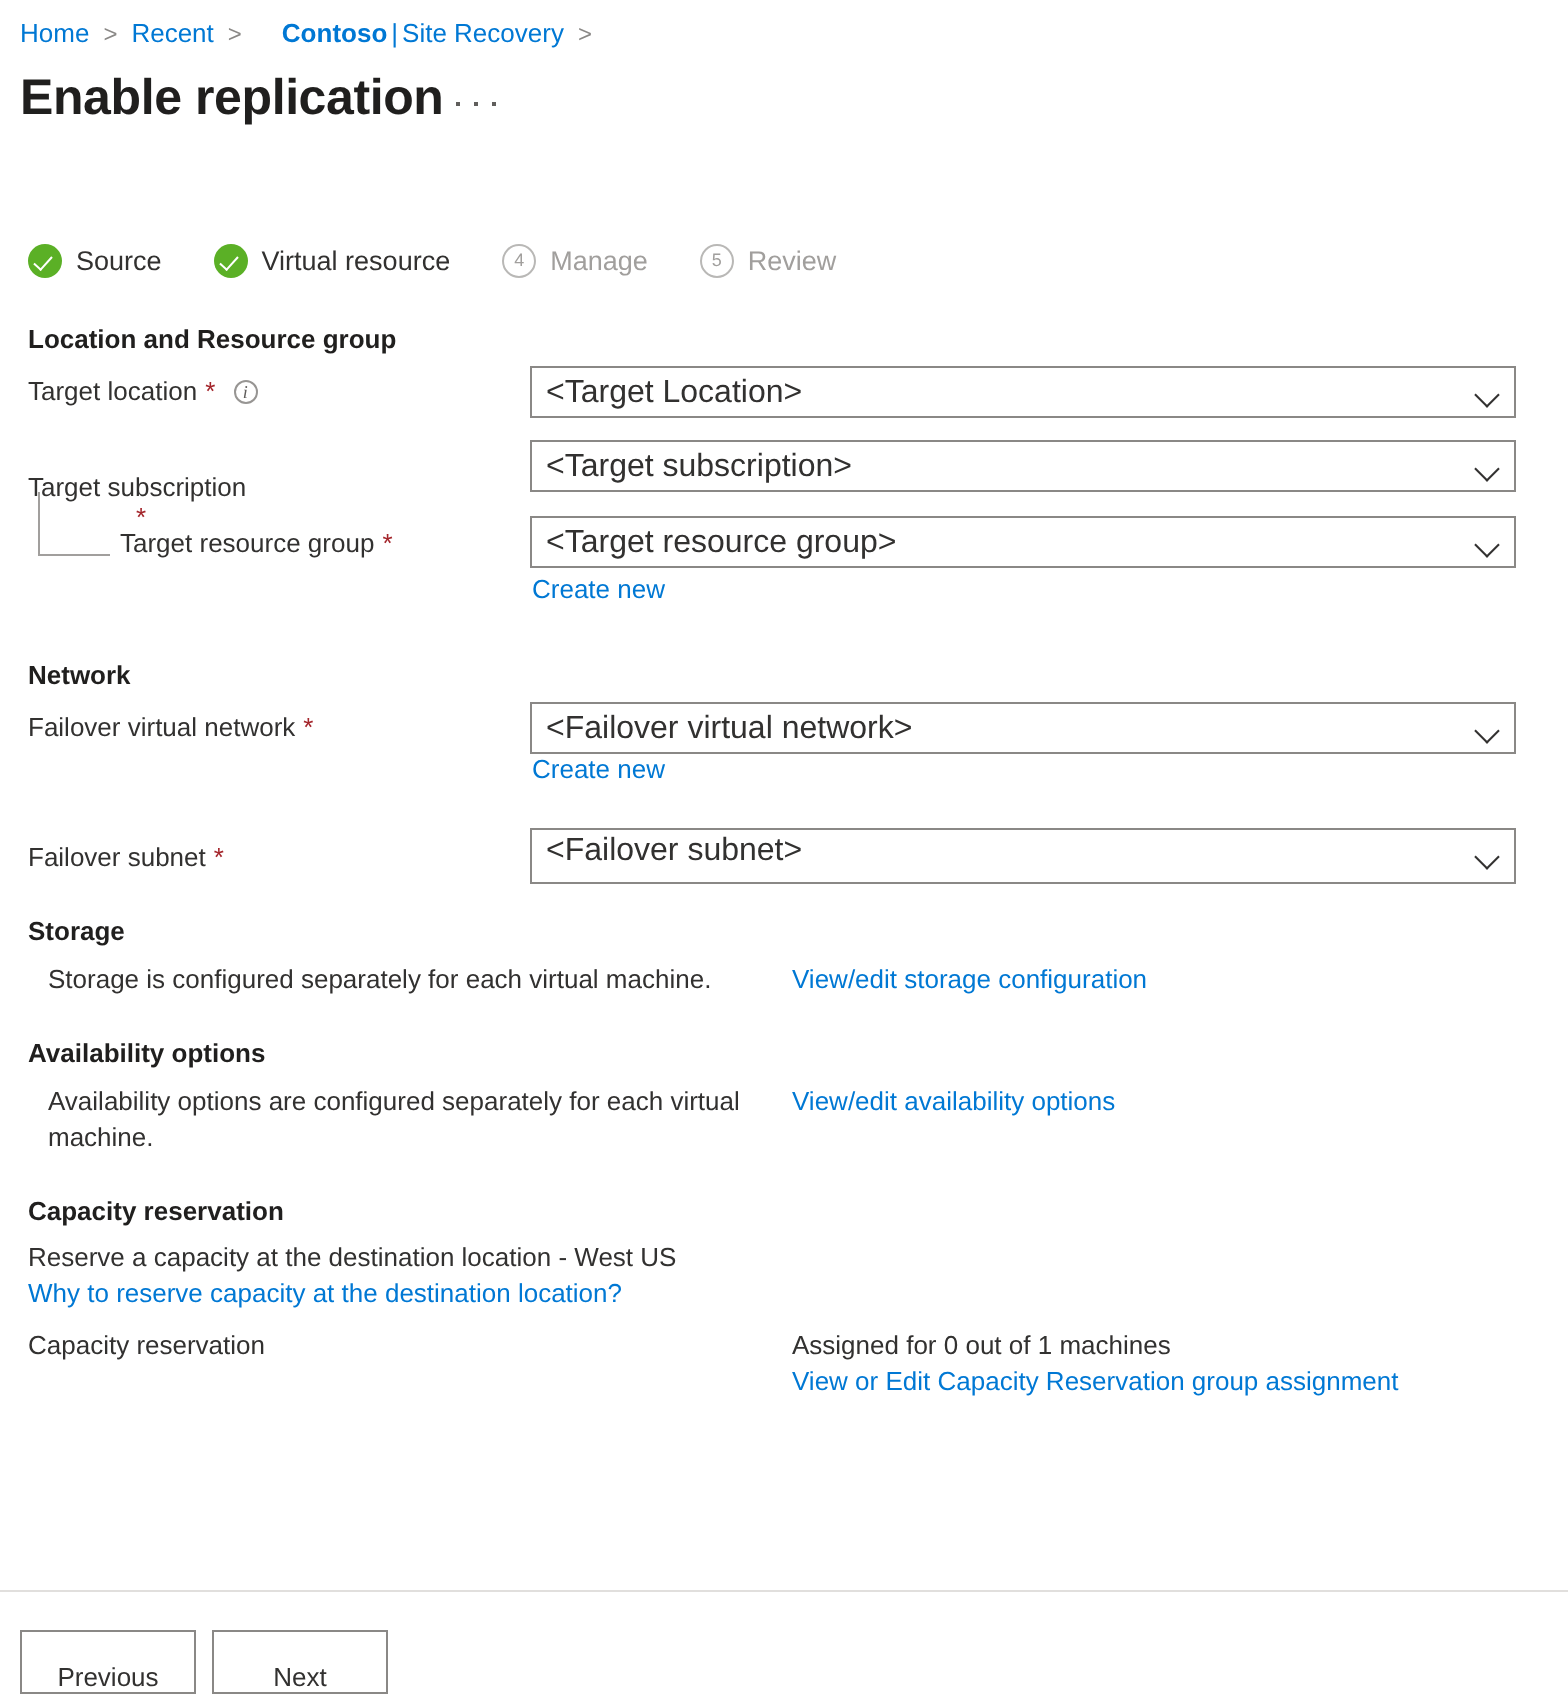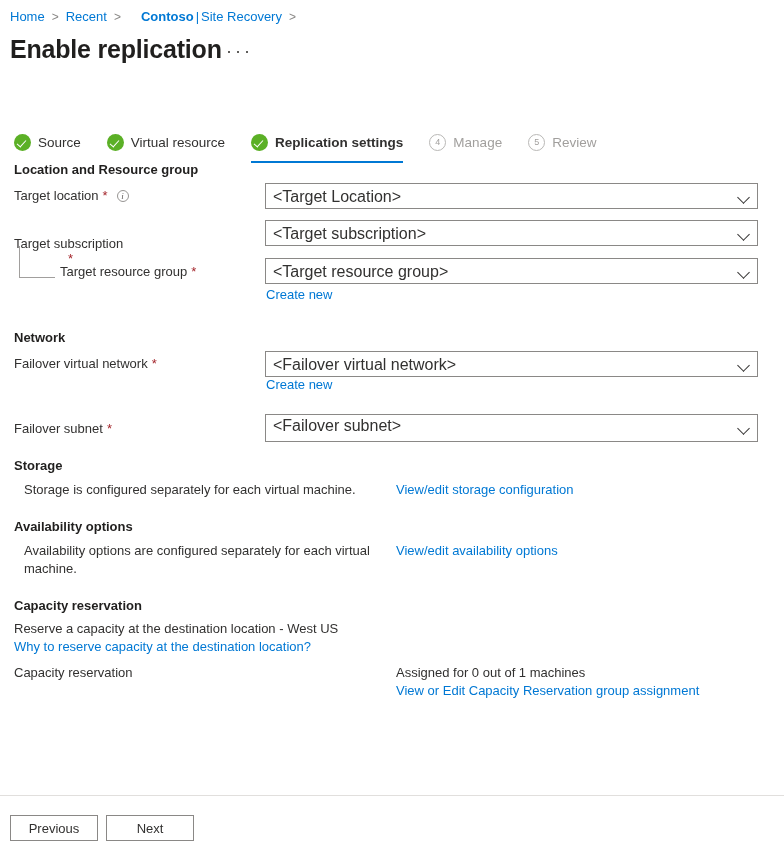--- a/index.html
+++ b/index.html
@@ -83,21 +83,21 @@
     height: 2px;
     background: #605e5c;
   }
 
   
   .tabs {
     position: absolute;
     left: 14px;
     top: 116px;
     display: flex;
-    align-items: flex-end;
+    align-items: flex-start;
     height: 40px;
   }
   .tab {
     display: flex;
     align-items: center;
     margin-right: 26px;
     position: relative;
     height: 28px;
     cursor: pointer;
   }
@@ -284,21 +284,21 @@
   }
   .btn {
     min-width: 88px;
     height: 26px;
     border: 1px solid #8a8886;
     background: #ffffff;
     color: #323130;
     font-size: 13px;
     font-family: "Liberation Sans", sans-serif;
     cursor: pointer;
-    padding: 4px 12px;
+    padding: 15px 12px;
     margin-right: 8px;
     box-sizing: border-box;
   }
 </style>
 </head>
 <body>
 
 <div class="breadcrumb">
   <span class="crumb-link">Home</span>
   <span class="crumb-sep">&gt;</span>
@@ -322,25 +322,20 @@
   <div class="tab">
     <span class="tab-icon done"></span>
     <span class="tab-label">Source</span>
   </div>
 
   <div class="tab">
     <span class="tab-icon done"></span>
     <span class="tab-label">Virtual resource</span>
   </div>
 
-  <div class="tab active">
-    <span class="tab-icon done"></span>
-    <span class="tab-label">Replication settings</span>
-    <span class="tab-underline"></span>
-  </div>
 
   <div class="tab disabled">
     <span class="tab-icon pending">4</span>
     <span class="tab-label">Manage</span>
   </div>
 
   <div class="tab disabled">
     <span class="tab-icon pending">5</span>
     <span class="tab-label">Review</span>
   </div>

